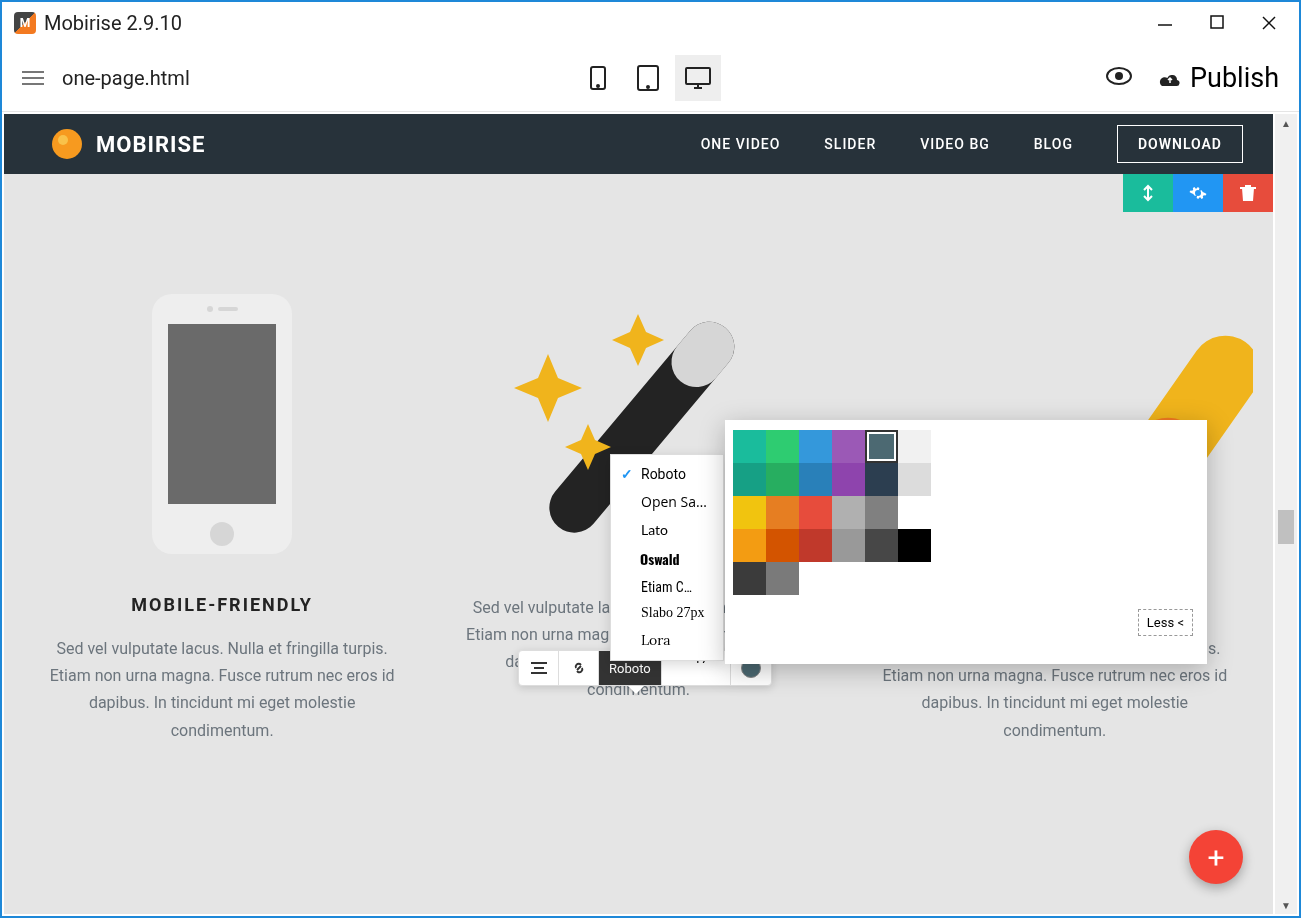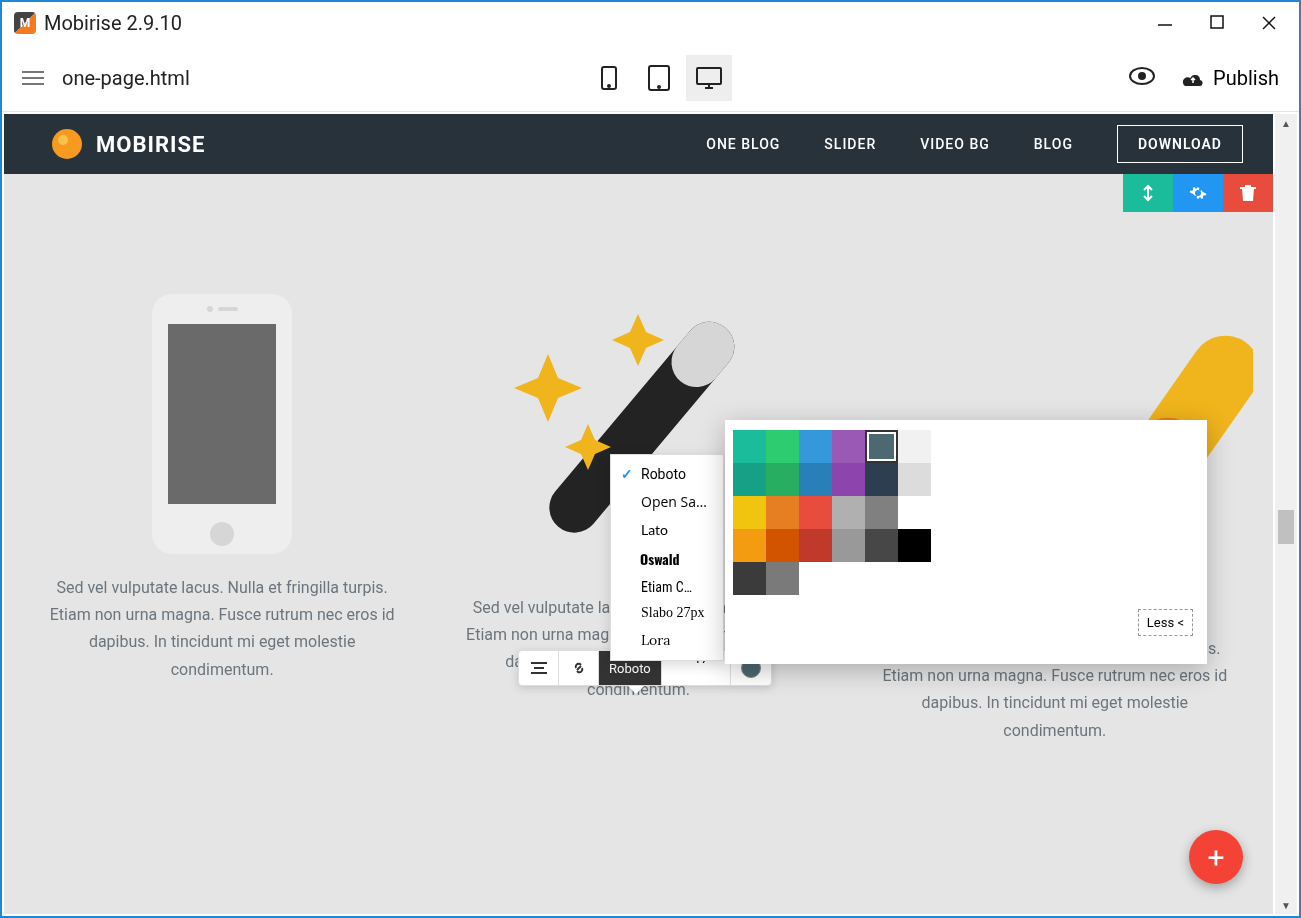--- a/index.html
+++ b/index.html
@@ -14,21 +14,21 @@
 .win-btn svg{stroke:#111;stroke-width:1.5;}
 .toolbar{height:68px;display:flex;align-items:center;padding:0 20px;justify-content:space-between;border-bottom:1px solid #e5e5e5;}
 .tb-left{display:flex;align-items:center;gap:18px;}
 .hamburger{display:flex;flex-direction:column;gap:4px;cursor:pointer;}
 .hamburger span{width:22px;height:2px;background:#777;}
 .page-name{font-size:20px;color:#222;}
 .tb-center{display:flex;gap:4px;}
 .device-btn{width:46px;height:46px;display:flex;align-items:center;justify-content:center;cursor:pointer;}
 .device-btn.active{background:#eee;}
 .tb-right{display:flex;align-items:center;gap:26px;}
-.publish{display:flex;align-items:center;gap:8px;font-size:20px;cursor:pointer;}
+.publish{display:flex;align-items:center;gap:8px;font-size:27px;cursor:pointer;}
 .canvas{position:absolute;top:112px;left:2px;right:26px;bottom:2px;background:#e5e5e5;overflow:hidden;}
 .scrollbar-v{position:absolute;right:2px;top:112px;bottom:2px;width:22px;background:#f0f0f0;}
 .scroll-arrow{height:18px;display:flex;align-items:center;justify-content:center;font-size:10px;color:#555;cursor:pointer;}
 .scroll-thumb{position:absolute;right:3px;width:16px;height:34px;background:#c0c0c0;top:396px;}
 .site-nav{height:60px;background:#27323a;display:flex;align-items:center;justify-content:space-between;padding:0 30px 0 48px;}
 .logo-wrap{display:flex;align-items:center;gap:14px;}
 .logo-circle{width:30px;height:30px;border-radius:50%;background:#f79a1f;position:relative;}
 .logo-circle::after{content:"";position:absolute;left:6px;top:6px;width:10px;height:10px;border-radius:50%;background:#f9c24a;}
 .logo-text{color:#fff;font-weight:700;font-size:22px;letter-spacing:1px;}
 .nav-links{display:flex;align-items:center;gap:44px;}
@@ -144,21 +144,21 @@
     </div>
   </div>
 
   <div class="canvas">
     <div class="site-nav">
       <div class="logo-wrap">
         <div class="logo-circle"></div>
         <div class="logo-text">MOBIRISE</div>
       </div>
       <div class="nav-links">
-        <div class="nav-link">ONE BLOG</div>
+        <div class="nav-link">ONE VIDEO</div>
         <div class="nav-link">SLIDER</div>
         <div class="nav-link">VIDEO BG</div>
         <div class="nav-link">BLOG</div>
         <div class="nav-cta">DOWNLOAD</div>
       </div>
     </div>
 
     <div class="block-tools">
       <div class="bt move">
           <svg width="18" height="18" stroke="#fff" stroke-width="2" fill="none">
@@ -181,20 +181,21 @@
       <div class="feat">
         <div class="icon-area">
           <svg width="160" height="280">
               <rect x="10" y="10" width="140" height="260" rx="20" fill="#eeeeee"></rect>
               <rect x="26" y="40" width="108" height="180" fill="#6a6a6a"></rect>
               <circle cx="80" cy="250" r="12" fill="#d6d6d6"></circle>
               <circle cx="68" cy="25" r="3" fill="#d6d6d6"></circle>
               <rect x="76" y="23" width="20" height="4" rx="2" fill="#d6d6d6"></rect>
             </svg>
         </div>
+        <div class="feat-title">MOBILE-FRIENDLY</div>
         <div class="feat-body">Sed vel vulputate lacus. Nulla et fringilla turpis. Etiam non urna magna. Fusce rutrum nec eros id dapibus. In tincidunt mi eget molestie condimentum.</div>
       </div>
       <div class="feat">
         <div class="icon-area">
           <svg width="300" height="300">
               <rect x="130" y="20" width="50" height="260" rx="25" fill="#232323" transform="rotate(40 150 150)"></rect>
               <rect x="130" y="20" width="50" height="70" rx="25" fill="#d6d6d6" transform="rotate(40 150 150)"></rect>
           <path d="M60 80l10 24 24 10-24 10-10 24-10-24-24-10 24-10z" fill="#f0b41c"></path>
           <path d="M150 40l8 18 18 8-18 8-8 18-8-18-18-8 18-8z" fill="#f0b41c"></path>
           <path d="M100 150l7 16 16 7-16 7-7 16-7-16-16-7 16-7z" fill="#f0b41c"></path>

